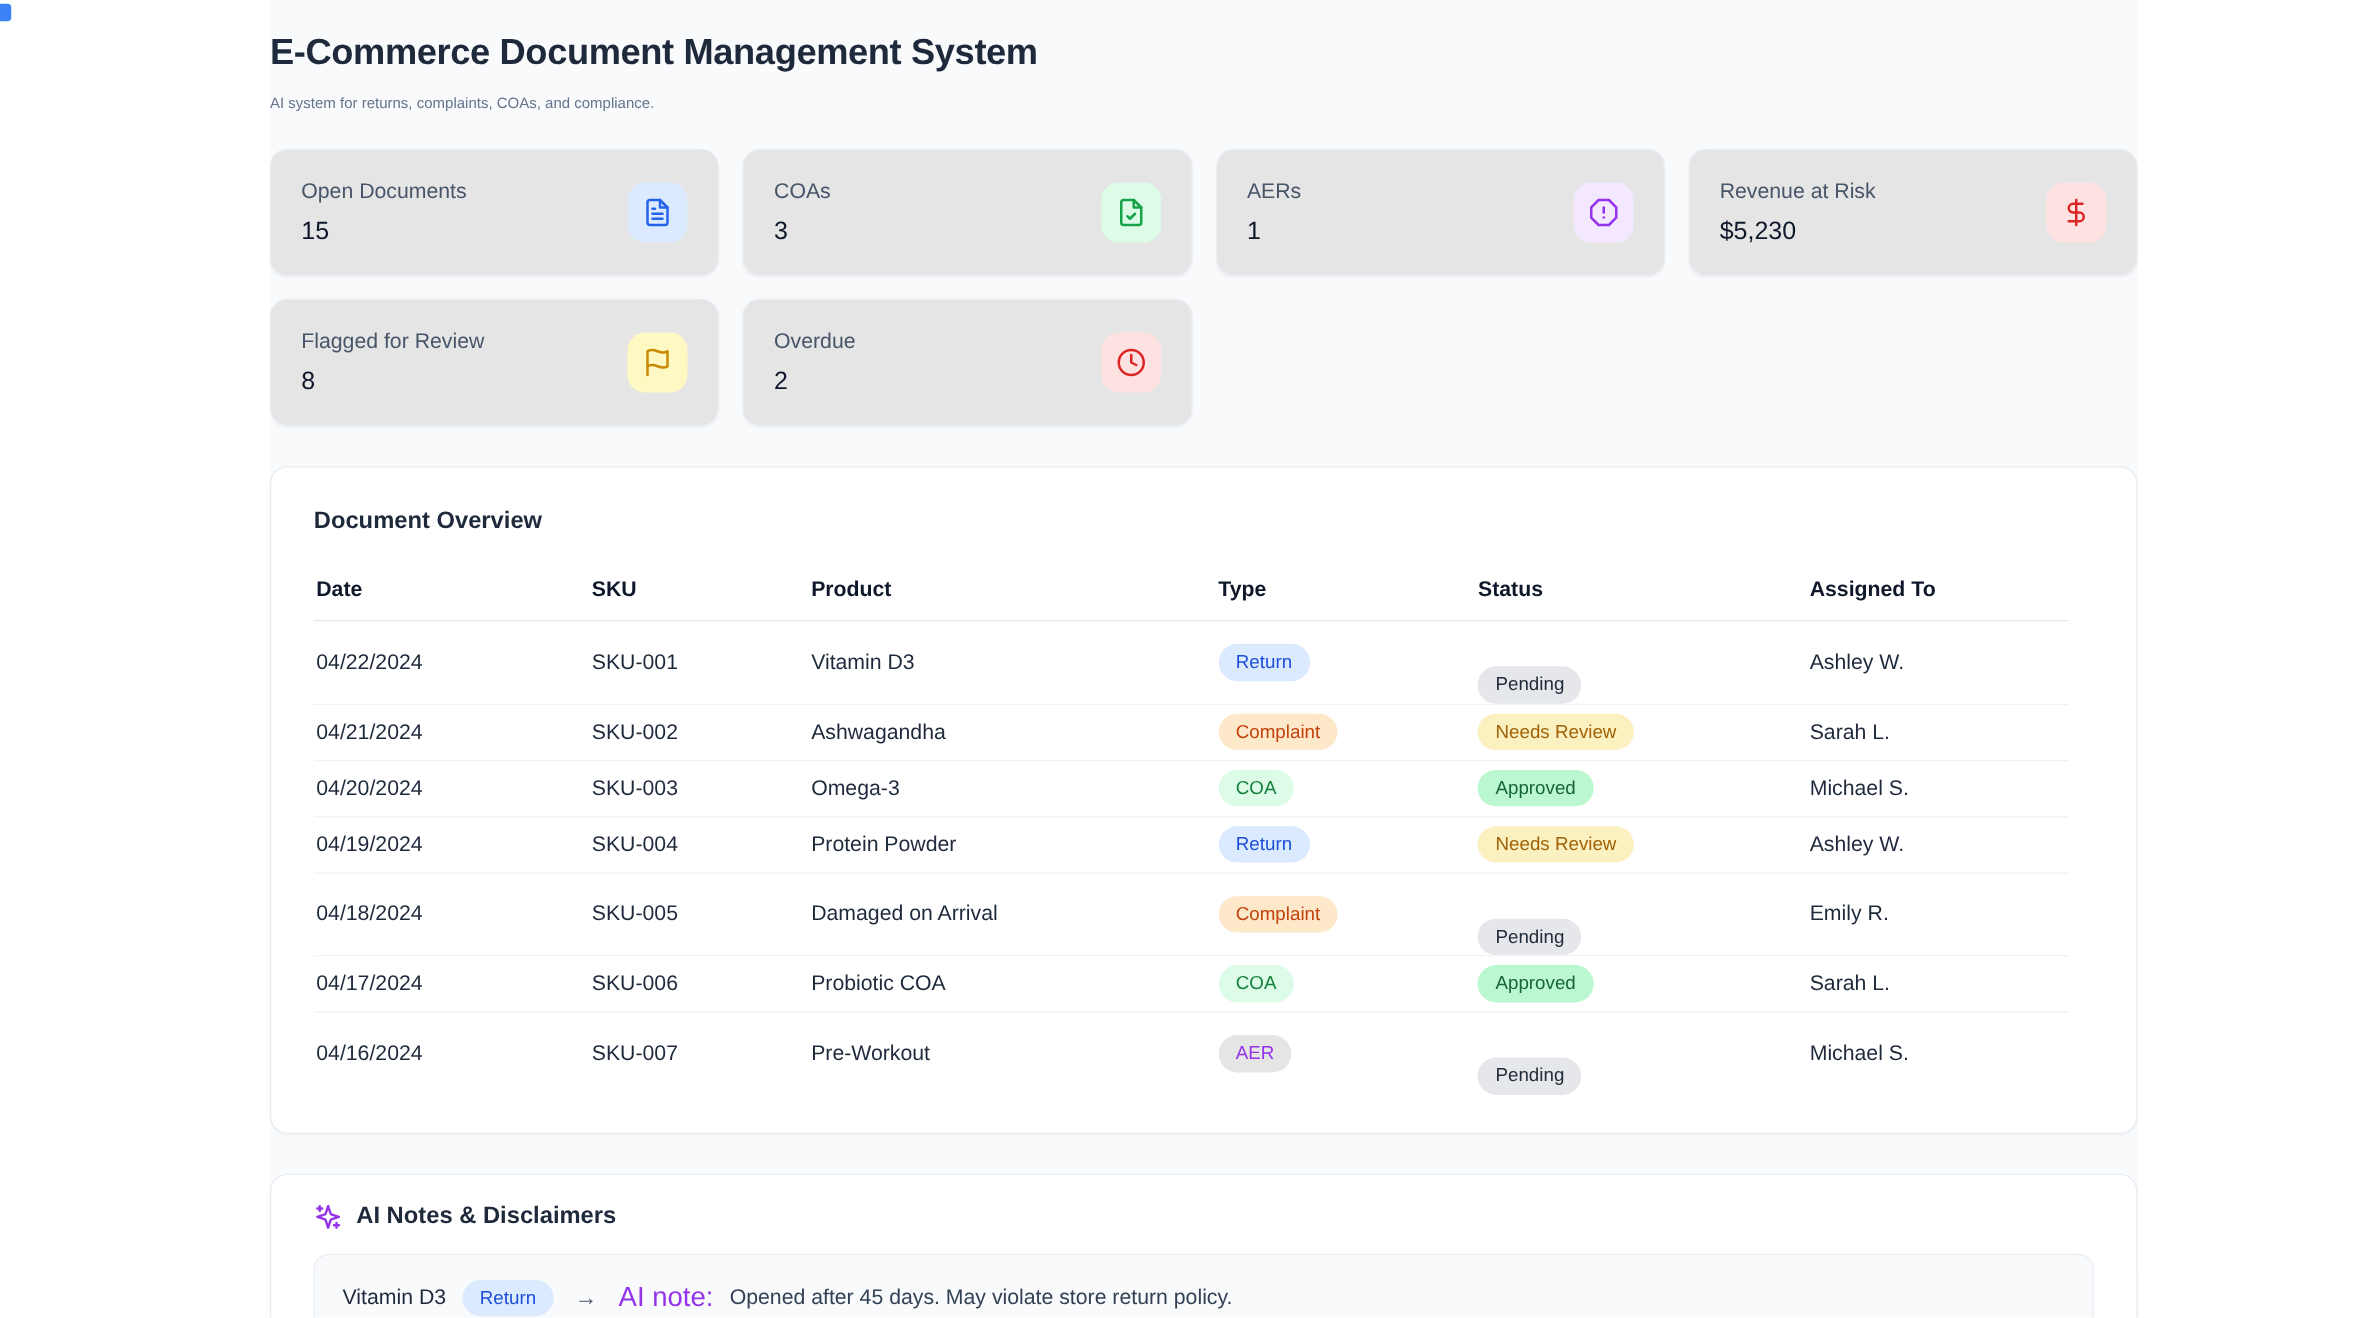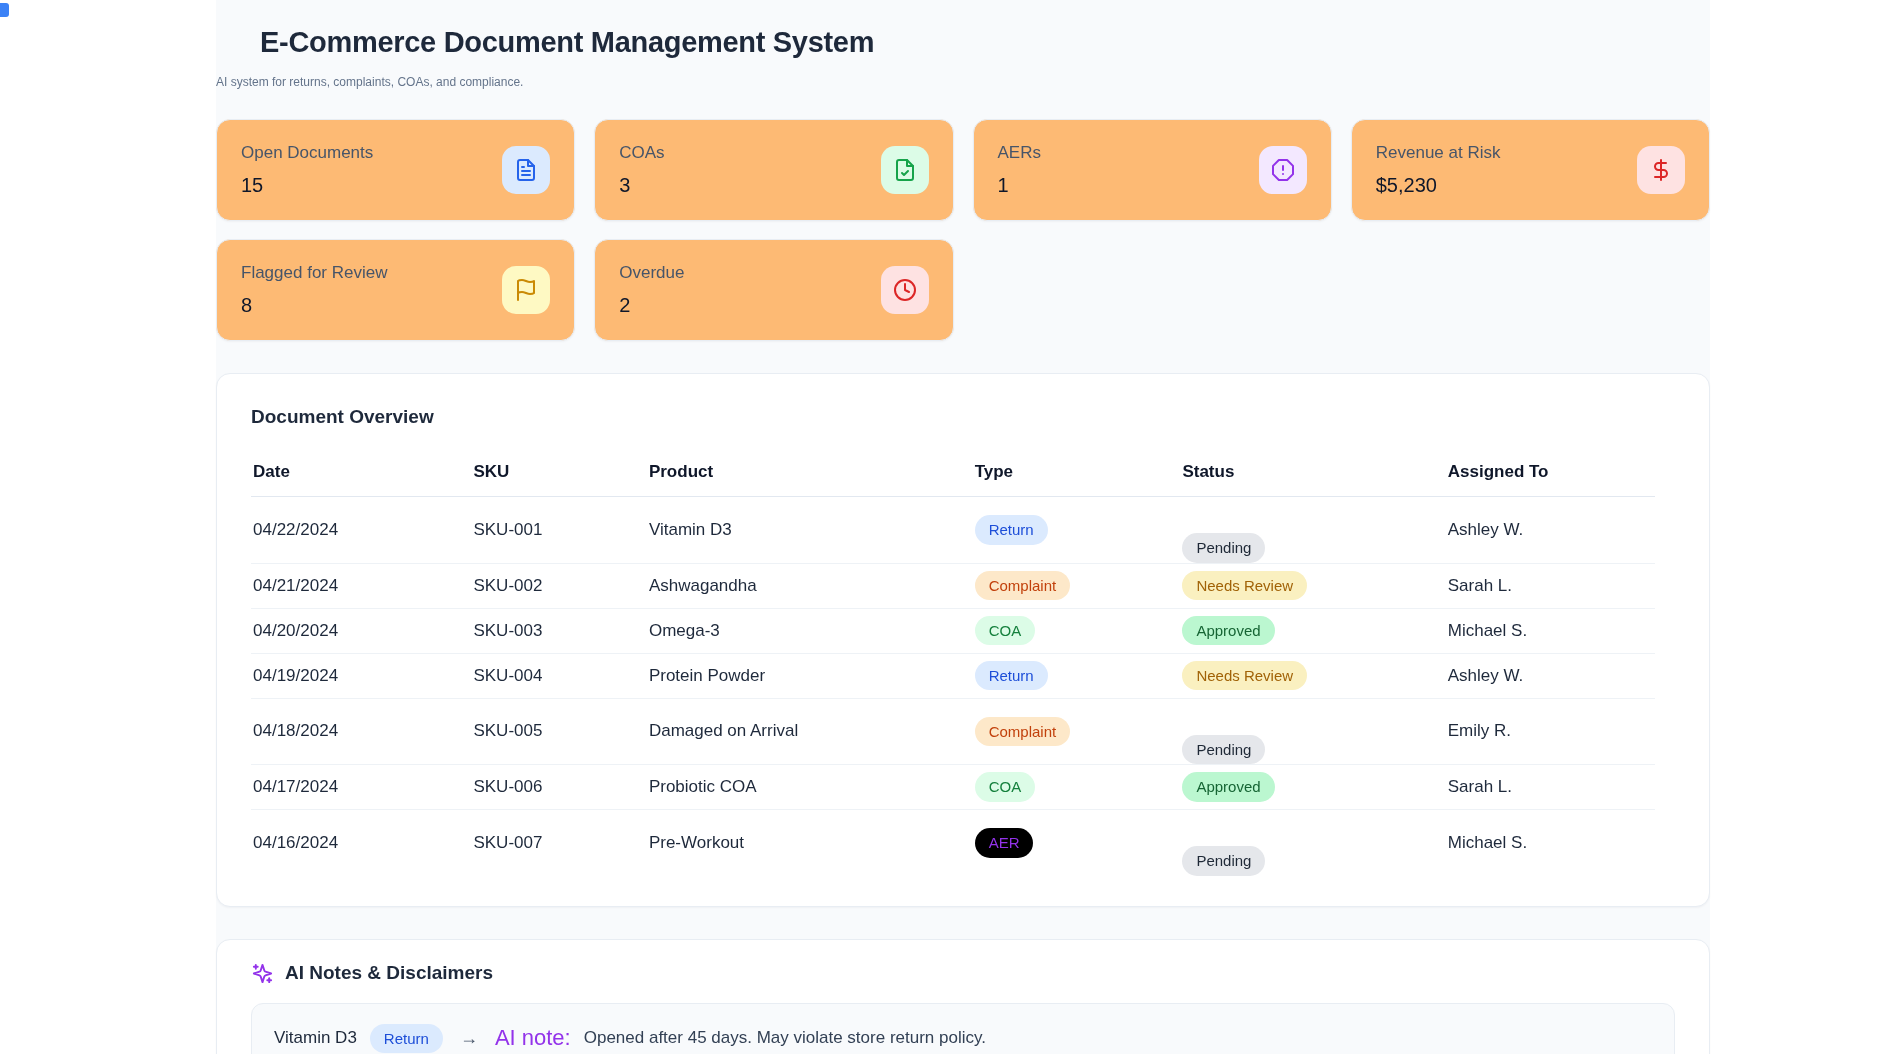--- a/index.html
+++ b/index.html
@@ -4,27 +4,27 @@
 <style>
   * { margin:0; padding:0; box-sizing:border-box; }
   html,body { width:1894px; height:1054px; overflow:hidden; background:#ffffff;
               font-family:"Liberation Sans","DejaVu Sans",sans-serif; }
   .artifact { position:absolute; left:0; top:3px; width:9px; height:14px;
               background:#3b82f6; border-radius:0 3px 3px 0; }
   .strip { margin-left:216px; width:1494px; min-height:1054px;
            background:#f8fafc; padding:26px 0 40px 0; }
 
   
-  .page-title { font-size:29px; font-weight:700; color:#1e293b; letter-spacing:-0.3px;margin-left:44px; }
+  .page-title { font-size:29px; font-weight:700; color:#1e293b; letter-spacing:-0.3px; }
   .page-subtitle { margin-top:16px; font-size:12px; color:#64748b; }
 
   
   .stats-grid { margin-top:30px; display:grid; grid-template-columns:repeat(4,1fr);
                 gap:18px 19px; }
-  .stat-card { background:#fdba74; border:1px solid #e8edf3; border-radius:14px;
+  .stat-card { background:#e5e5e5; border:1px solid #e8edf3; border-radius:14px;
                height:102px; padding:20px 24px; display:flex; align-items:center;
                justify-content:space-between; box-shadow:0 1px 2px rgba(15,23,42,.04); }
   .stat-text { display:flex; flex-direction:column; gap:11px; }
   .stat-label { font-size:17px; color:#475569; }
   .stat-value { font-size:20px; color:#0f172a; }
   .stat-icon { width:48px; height:48px; border-radius:14px; display:flex;
                align-items:center; justify-content:center; flex:0 0 auto; }
   .stat-icon svg { width:24px; height:24px; }
   .v-blue   { background:#dbeafe; color:#2563eb; }
   .v-orange { background:#ffedd5; color:#ea580c; }
@@ -47,21 +47,21 @@
        padding:12px 6px 14px 2px; border-bottom:1px solid #e2e8f0; }
   td { font-size:17px; color:#1e293b; padding:0 6px 0 2px; height:45px;
        border-bottom:1px solid #eef2f6; }
   tr:last-child td { border-bottom:none; }
 
   .badge { display:inline-block; padding:5px 14px; border-radius:9999px;
            font-size:15px; line-height:1.3; white-space:nowrap; }
   .t-blue   { background:#dbeafe; color:#1d4ed8; }
   .t-orange { background:#fde8c9; color:#c2410c; }
   .t-green  { background:#dcfce7; color:#15803d; }
-  .t-purple { background:#000000; color:#9333ea; }
+  .t-purple { background:#e5e5e5; color:#9333ea; }
   .s-gray   { background:#e5e7eb; color:#1f2937;margin-top:36px; }
   .s-yellow { background:#faf0c0; color:#a16207; }
   .s-green  { background:#bbf7d0; color:#166534; }
 
   
   .panel-ai { padding:22px 34px 34px 34px; }
   .ai-header { display:flex; align-items:center; gap:11px; }
   .ai-header svg { width:23px; height:23px; color:#9333ea; }
   .ai-title { font-size:19px; font-weight:600; color:#1e293b; }
   .note-card { margin-top:18px; background:#f8fafc; border:1px solid #e8edf3;

